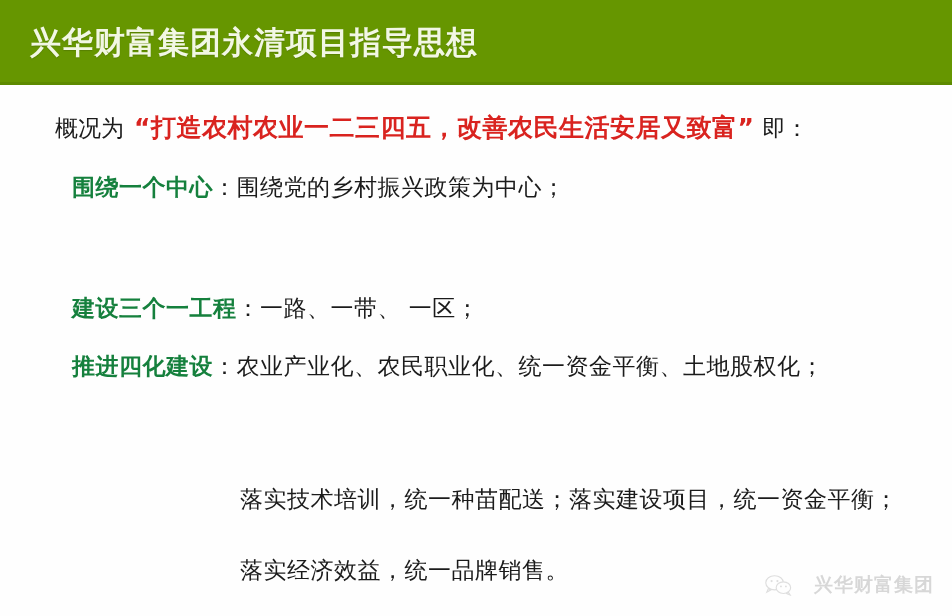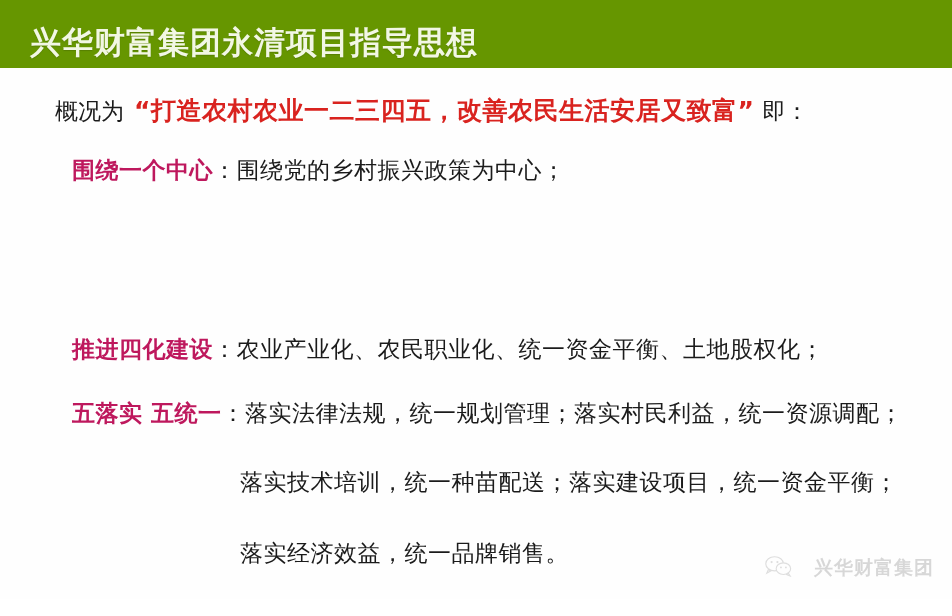--- a/index.html
+++ b/index.html
@@ -42,38 +42,38 @@
     color: #f2f7e4;
     letter-spacing: 1px;
     line-height: 40px;
     white-space: nowrap;
     text-shadow: 0 1px 1px rgba(60,90,0,0.35);
   }
 
   
   .content {
     position: absolute;
-    top: 68px;
+    top: 85px;
     left: 0;
     width: 952px;
     height: 531px;
     background: #fefefe;
   }
 
   .line {
     position: absolute;
     white-space: nowrap;
     font-size: 23px;
     line-height: 30px;
     color: #1b1b1b;
     font-weight: 600;
   }
 
   .lbl-red {
-    color: #be185d;
+    color: #15803d;
     font-weight: bold;
     letter-spacing: 0.5px;
     margin-top: 19px;
   }
   .quote-red {
     color: #d9231f;
     font-weight: bold;
     font-size: 25px;
     letter-spacing: 0.5px;
   }
@@ -97,21 +97,21 @@
   #line-five-a       { left: 72px;  top: 330px; }
   #line-five-b       { left: 240px; top: 400px; font-family: Liberation Serif, serif; }
   #line-five-c       { left: 240px; top: 470px; }
 
   
   .watermark {
     position: absolute;
     right: 18px;
     bottom: 18px;
     display: flex;
-    align-items: flex-start;
+    align-items: center;
     gap: 20px;
     opacity: 0.55;
   }
   .wm-logo {
     width: 30px;
     height: 22px;
     flex: 0 0 auto;
   }
   .wm-text {
     font-size: 19px;
@@ -134,28 +134,28 @@
 
     <div class="line" id="line-summary">
       <span class="lead-txt">概况为</span><span style="display:inline-block;width:10px;"></span><span class="quote-red">“打造农村农业一二三四五，改善农民生活安居又致富”</span><span style="display:inline-block;width:8px;"></span><span class="lead-txt">即：</span>
     </div>
 
     <div class="line" id="line-center">
       <span class="lbl-red">围绕一个中心</span><span class="normal-txt">：</span><span class="normal-txt">围绕党的乡村振兴政策为中心；</span>
     </div>
 
 
+    <div class="line" id="line-engineering">
+      <span class="lbl-red">建设三个一工程</span><span class="normal-txt">：</span><span class="normal-txt">一路、一带、 一区；</span>
+    </div>
 
     <div class="line" id="line-four-modern">
       <span class="lbl-red">推进四化建设</span><span class="normal-txt">：</span><span class="normal-txt">农业产业化、农民职业化、统一资金平衡、土地股权化；</span>
     </div>
 
-    <div class="line" id="line-five-a">
-      <span class="lbl-red">五落实 五统一</span><span class="normal-txt">：</span><span class="normal-txt">落实法律法规，统一规划管理；落实村民利益，统一资源调配；</span>
-    </div>
 
     <div class="line normal-txt" id="line-five-b">落实技术培训，统一种苗配送；落实建设项目，统一资金平衡；</div>
 
     <div class="line normal-txt" id="line-five-c">落实经济效益，统一品牌销售。</div>
 
     <div class="watermark">
       <svg class="wm-logo" viewBox="0 0 34 24">
         <ellipse cx="12" cy="9.5" rx="10" ry="8" fill="none" stroke="#c4c4c4" stroke-width="1.3"></ellipse>
         <path d="M5 16 L3.2 20 L7.6 17.6 Z" fill="none" stroke="#c4c4c4" stroke-width="1.3"></path>
         <circle cx="8.6" cy="7.6" r="1.25" fill="#c4c4c4"></circle>

